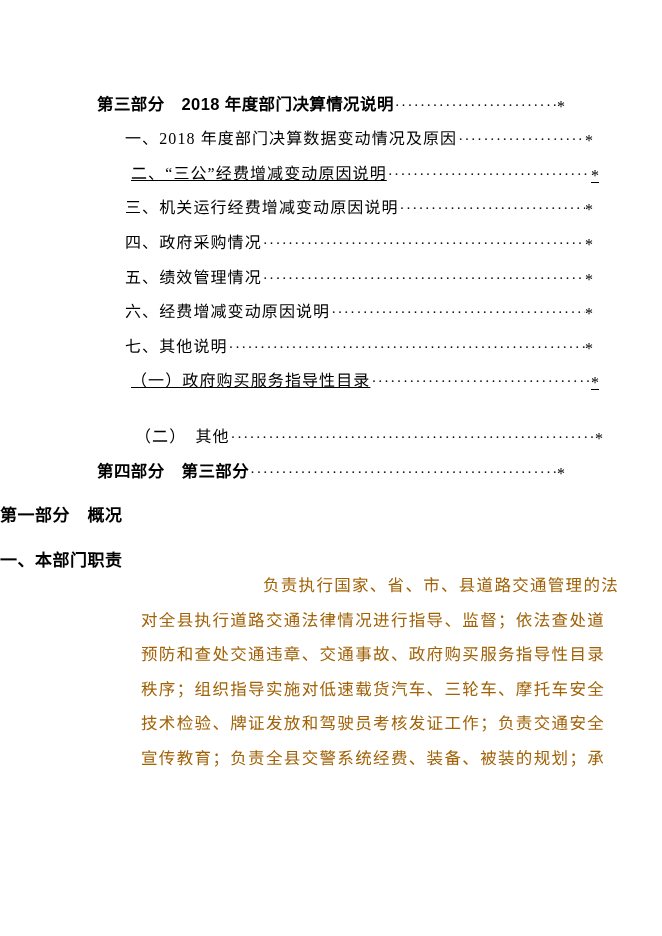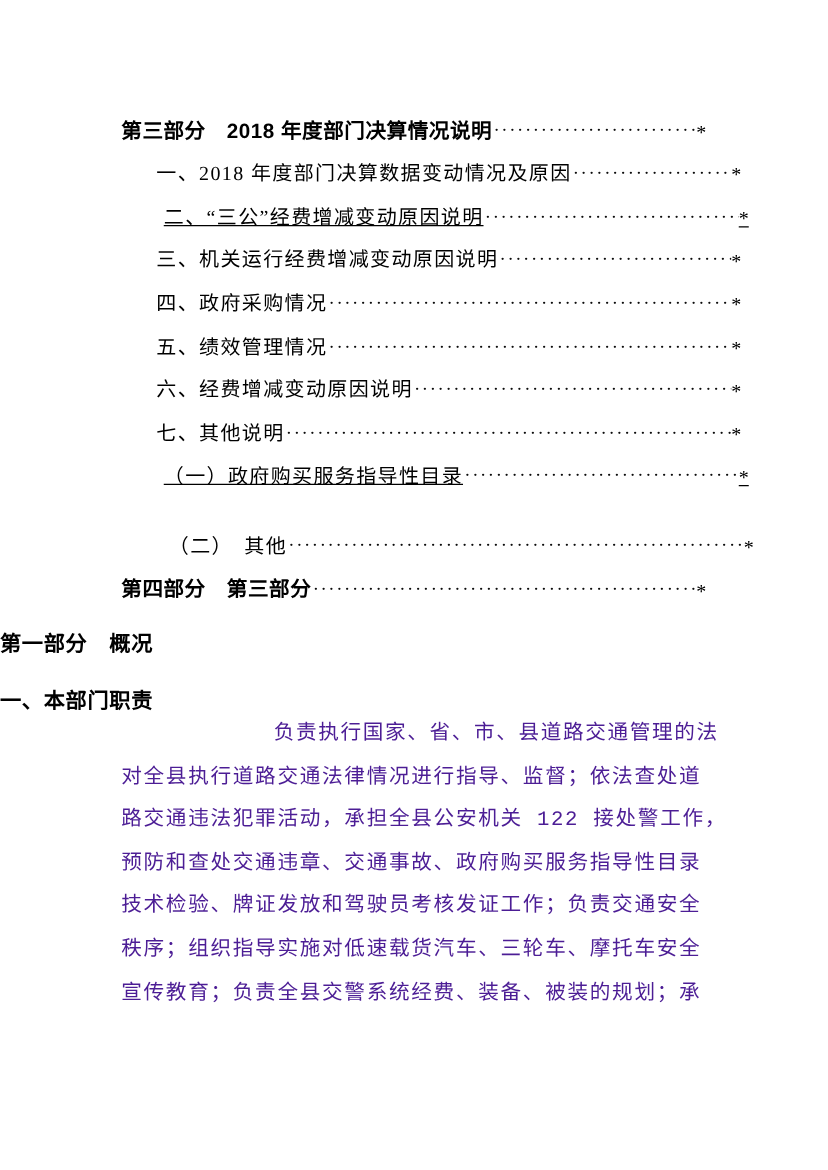--- a/index.html
+++ b/index.html
@@ -113,24 +113,25 @@
 
   #body-block {
     position: absolute;
     left: 97px;
     top: 572px;
     width: 467px;
   }
 
   .body-line {
     height: 34.6px;
-    font-family: Liberation Mono, monospace;
+    font-family: Liberation Serif, serif;
     font-size: 16.5px;
     white-space: pre;
-    color: #4c1d95;
+    color: #a16207;
+    margin-left: 44px;
   }
 
   .body-line.first {
     text-indent: 0;
     padding-left: 122px;
     letter-spacing: 1.3px;
   }
 
   .body-line.just {
     letter-spacing: 1.35px;
@@ -199,20 +200,19 @@
       </div>
     </div>
 
   <div class="center-heading" id="heading-part-one">第一部分　概况</div>
 
   <div class="center-heading" id="heading-duties">一、本部门职责</div>
 
   <div id="body-block">
       <div class="body-line first">负责执行国家、省、市、县道路交通管理的法</div>
       <div class="body-line just">对全县执行道路交通法律情况进行指导、监督；依法查处道</div>
-      <div class="body-line just">路交通违法犯罪活动，承担全县公安机关 122 接处警工作，</div>
       <div class="body-line just">预防和查处交通违章、交通事故、政府购买服务指导性目录</div>
+      <div class="body-line just">秩序；组织指导实施对低速载货汽车、三轮车、摩托车安全</div>
       <div class="body-line just">技术检验、牌证发放和驾驶员考核发证工作；负责交通安全</div>
-      <div class="body-line just">秩序；组织指导实施对低速载货汽车、三轮车、摩托车安全</div>
       <div class="body-line just">宣传教育；负责全县交警系统经费、装备、被装的规划；承</div>
     </div>
 
 </div>
 
 </body></html>

